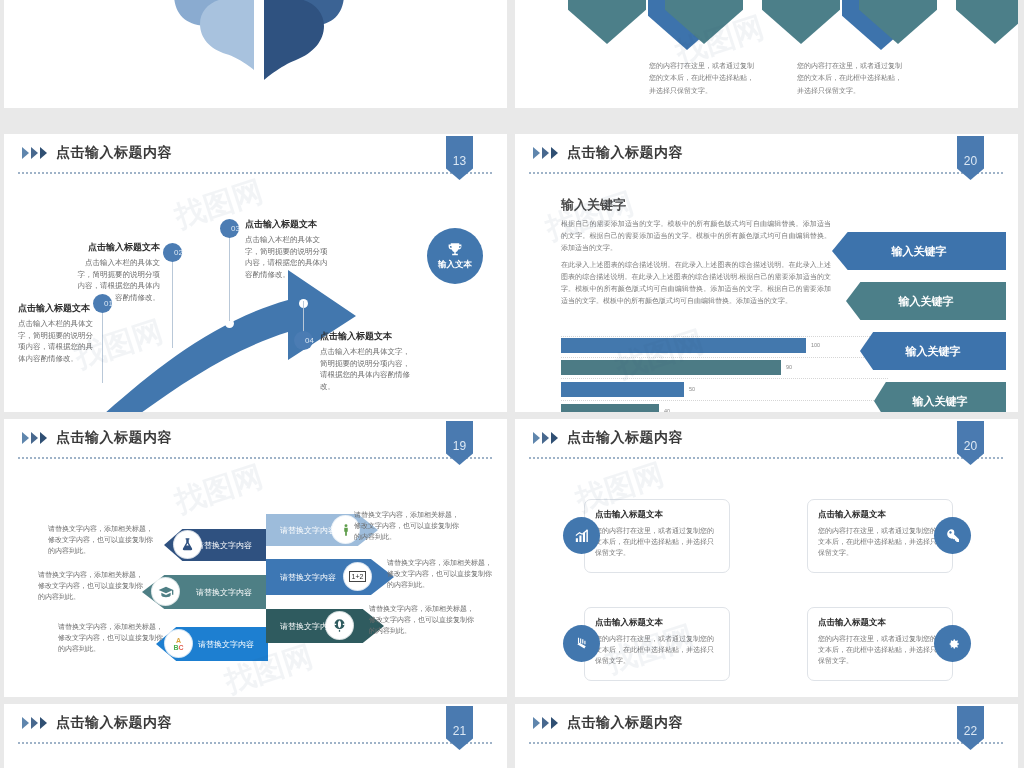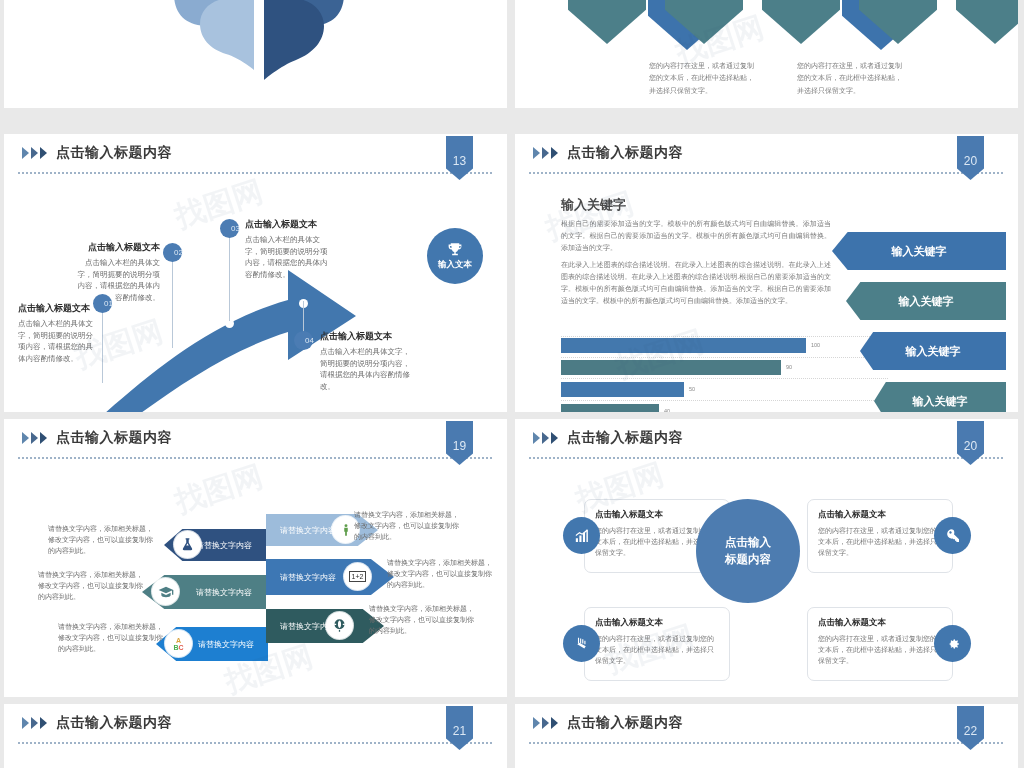--- a/index.html
+++ b/index.html
@@ -448,24 +448,20 @@
       <div class="card right-al" style="left:292px; top:148px;">
         <h4>点击输入标题文本</h4>
         <p>您的内容打在这里，或者通过复制您的文本后，在此框中选择粘贴，并选择只保留文字。</p>
       </div>
       <div class="bub" style="left:419px; top:166px;">
         <svg width="16" height="16" viewBox="0 0 24 24" fill="#fff">
             <path d="M12 8a4 4 0 100 8 4 4 0 000-8zm9 4.6v-1.2l-2-.6a7 7 0 00-.6-1.5l1-1.8-1-1-1.8 1a7 7 0 00-1.5-.6l-.6-2h-1.2l-.6 2a7 7 0 00-1.5.6l-1.8-1-1 1 1 1.8a7 7 0 00-.6 1.5l-2 .6v1.2l2 .6c.2.5.4 1 .6 1.5l-1 1.8 1 1 1.8-1c.5.3 1 .5 1.5.6l.6 2h1.2l.6-2c.5-.1 1-.3 1.5-.6l1.8 1 1-1-1-1.8c.3-.5.5-1 .6-1.5l2-.6z"></path>
           </svg>
       </div>
 
-      <div class="hub">
-        <div>点击输入</div>
-        <div>标题内容</div>
-      </div>
 
       <div class="wm" style="left:60px; top:8px;">找图网</div>
       <div class="wm" style="left:90px; top:170px;">找图网</div>
     </div>
   </div>
 
   <div class="slide slide-r3 col-l">
     <div class="s-head">
       <div class="chev">
           <i></i>

